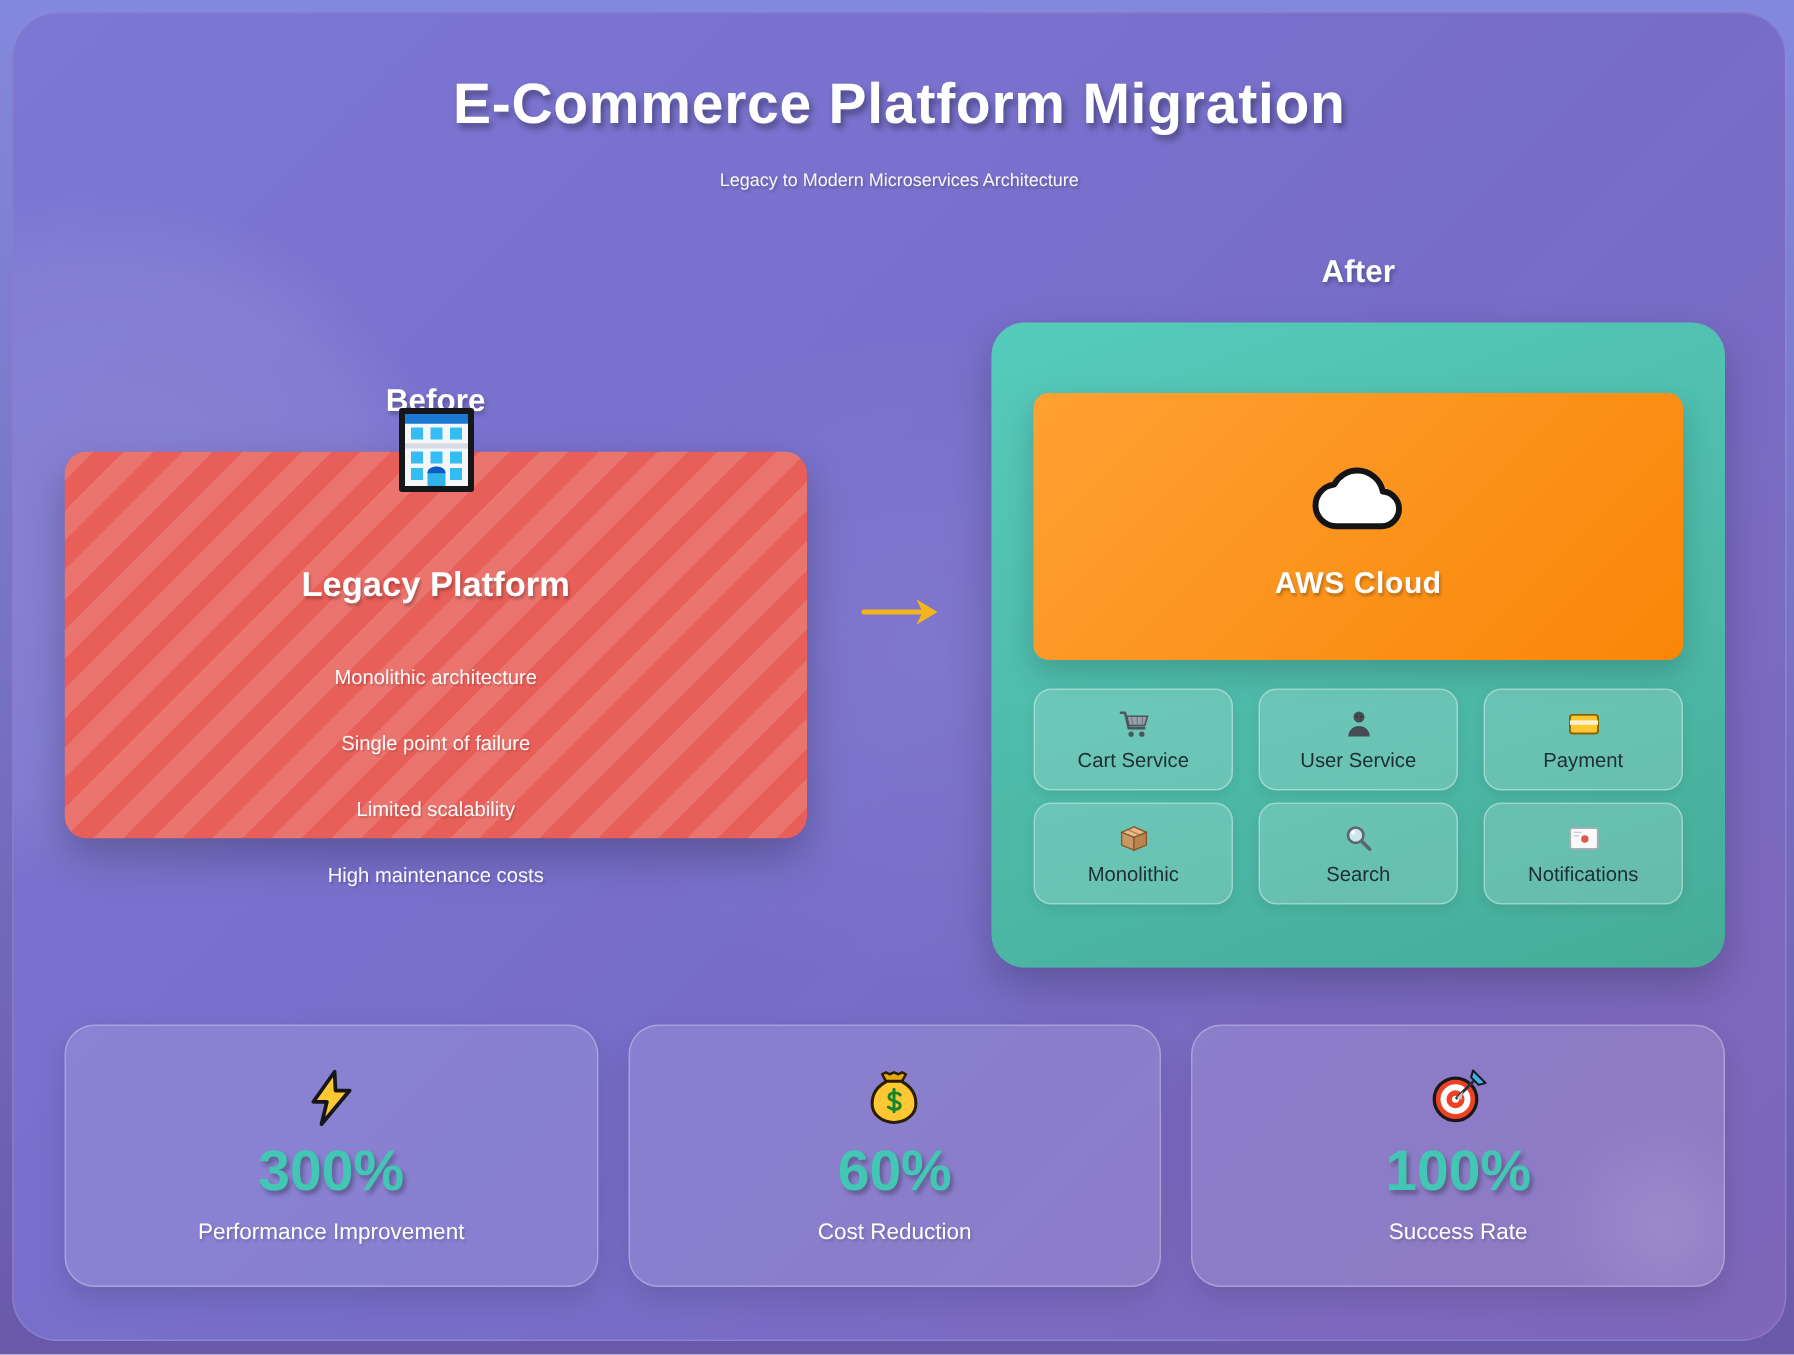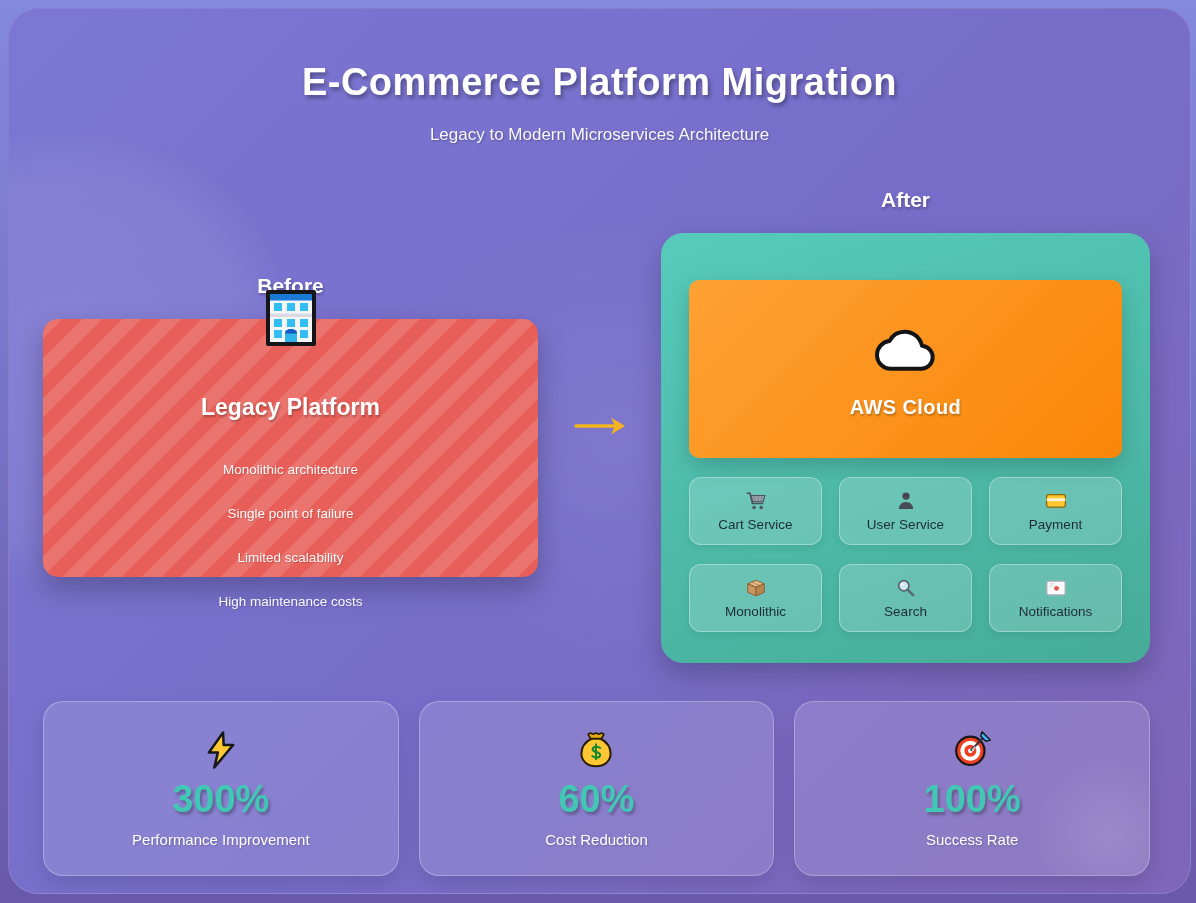--- a/index.html
+++ b/index.html
@@ -25,26 +25,26 @@
     pointer-events: none;
   }
   .panel::after {
     content: ""; position: absolute; width: 560px; height: 420px; border-radius: 50%;
     left: 330px; top: 220px;
     background: radial-gradient(circle, rgba(255,255,255,0.06) 0%, rgba(255,255,255,0) 70%);
     pointer-events: none;
   }
   .header { padding-top: 36px; text-align: center; position: relative; z-index: 2; }
   .title {
-    margin: 16px; font-size: 38px; font-weight: bold; color: #ffffff; letter-spacing: 0.5px;
+    margin: 4px; font-size: 38px; font-weight: bold; color: #ffffff; letter-spacing: 0.5px;
     text-shadow: 2px 3px 4px rgba(0,0,0,0.35);
     text-align: center;
   }
   .subtitle {
-    margin-top: 21px; font-size: 17px; color: rgba(255,255,255,0.95);
+    margin-top: 21px; font-size: 12px; color: rgba(255,255,255,0.95);
     text-shadow: 1px 1px 2px rgba(0,0,0,0.25);
   }
   .compare { display: flex; align-items: center; margin: 43px 40px 0 34px; position: relative; z-index: 2; }
   .col-before { width: 495px; flex: none; }
   .col-after  { width: 489px; flex: none; }
   .col-arrow  { flex: 1; display: flex; justify-content: center; align-items: center; }
   .side-label {
     text-align: center; color: #ffffff; font-size: 21px; font-weight: bold;
     margin-bottom: 21px; text-shadow: 1px 2px 3px rgba(0,0,0,0.3);
   }
@@ -77,21 +77,21 @@
     background: linear-gradient(135deg, var(--orange_start, #ffa133) 0%, var(--orange_end, #f98608) 100%);
     box-shadow: 0 8px 20px rgba(0,0,0,0.18);
     display: flex; flex-direction: column; align-items: center; justify-content: center;
     margin-bottom: 19px;
   }
   .cloud-icon { line-height: 0; margin-bottom: 18px; }
   .cloud-title {
     color: #ffffff; font-size: 20px; font-weight: bold; letter-spacing: 0.4px;
     text-shadow: 1px 2px 2px rgba(0,0,0,0.25);
   }
-  .services { display: grid; grid-template-columns: repeat(3, 1fr); gap: 19px 17px; }
+  .services { display: grid; grid-template-columns: repeat(3, 1fr); gap: 8px 17px; }
   .service-card {
     height: 68px; border-radius: 12px;
     background: rgba(255,255,255,0.17);
     border: 1px solid rgba(255,255,255,0.35);
     box-shadow: 0 3px 8px rgba(0,0,0,0.08);
     display: flex; flex-direction: column; align-items: center; justify-content: center; gap: 5px;
   }
   .service-icon { line-height: 0; }
   .service-label { font-size: 13.5px; color: var(--service_text, #1f2d35); }
   .stats { display: grid; grid-template-columns: repeat(3, 1fr); gap: 20px; margin: 38px 40px 0 34px; position: relative; z-index: 2; }

